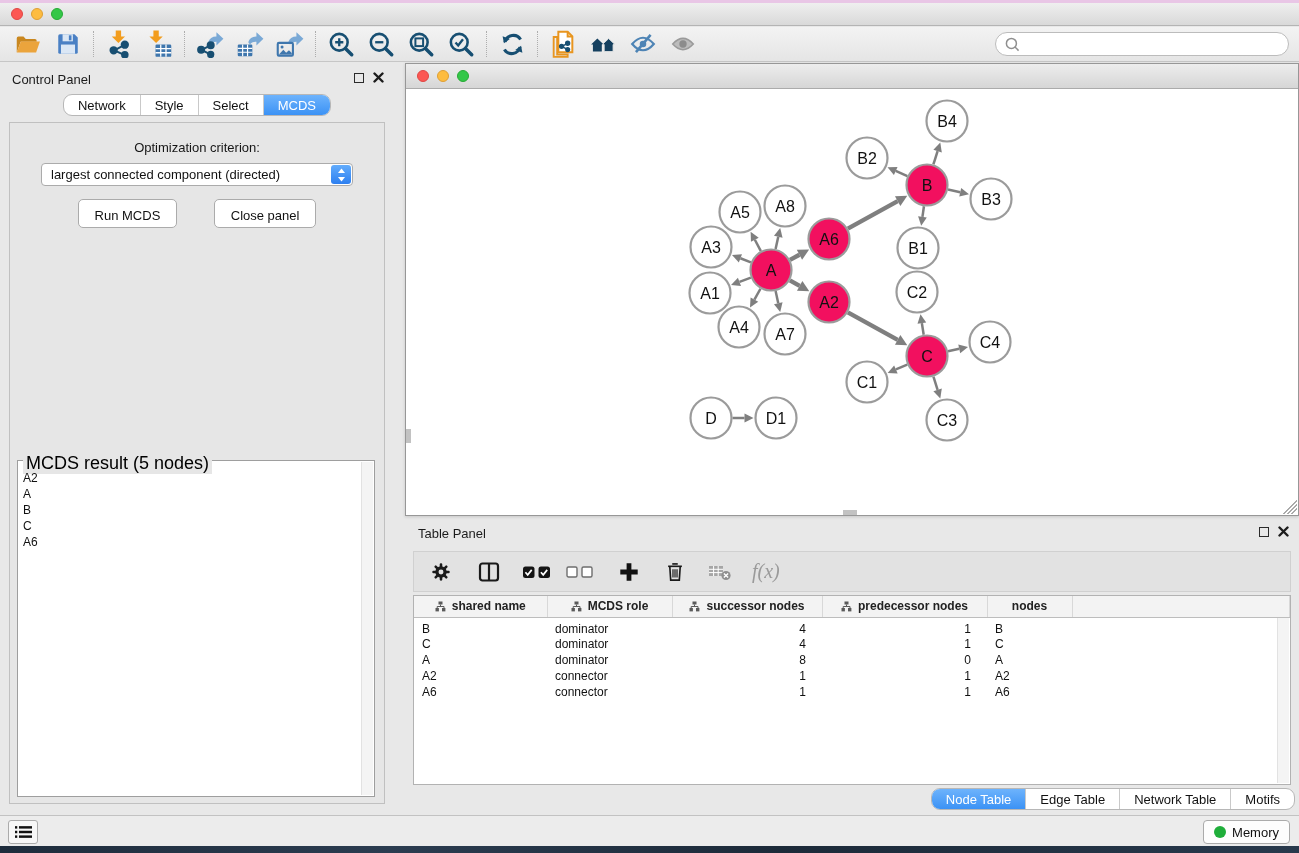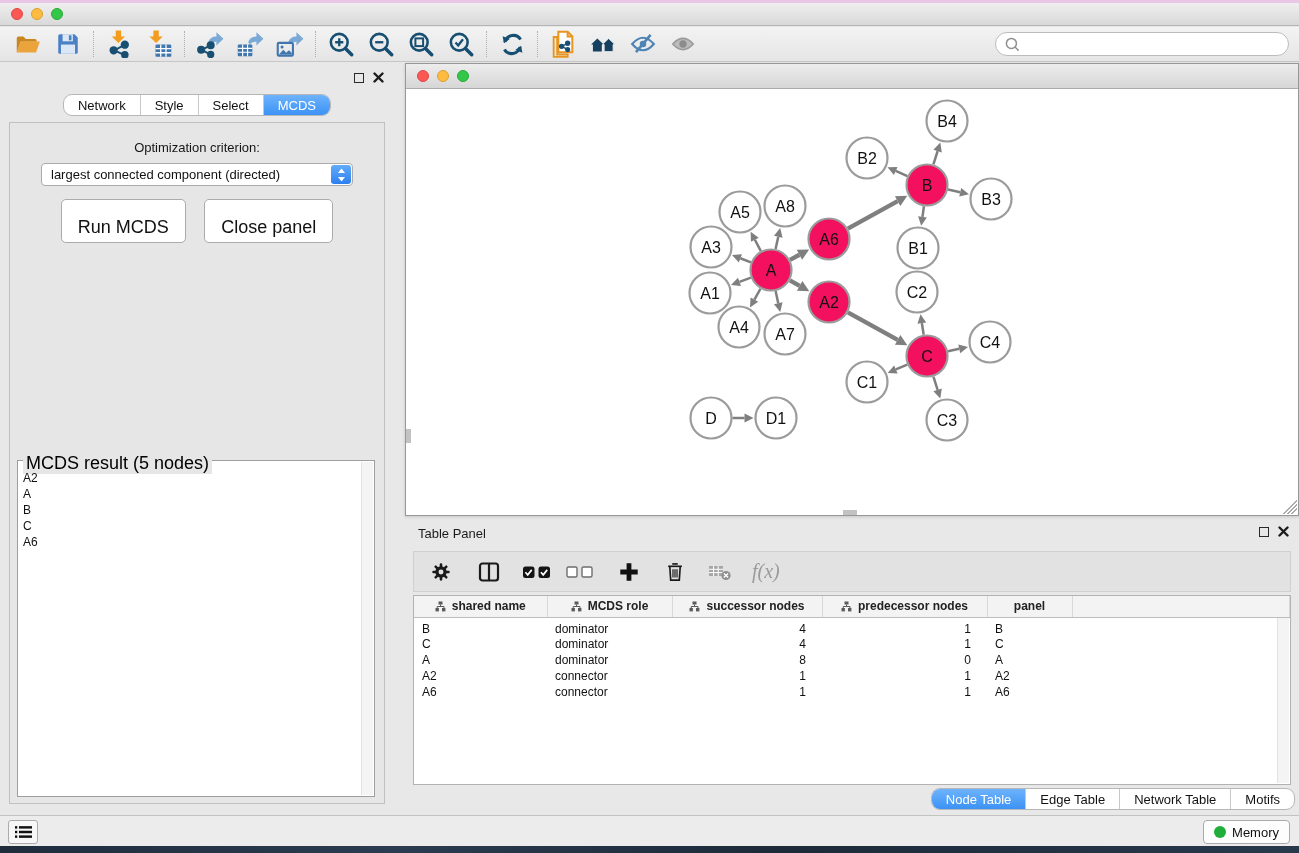--- a/index.html
+++ b/index.html
@@ -47,21 +47,21 @@
   #opt-label { margin-top:17px; text-align:center; font-size:13px; color:#161616; }
   #criterion { width:312px; height:23px; margin:8px auto 0 auto; background:#fff;
     border:1px solid #ababab; border-radius:4px; position:relative;
     display:flex; align-items:center; padding:0 26px 0 9px; }
   #criterion .val { font-size:13px; color:#111; white-space:nowrap; }
   #criterion .stepper { position:absolute; right:1px; top:1px; width:20px; height:19px;
     border-radius:3px; background:linear-gradient(#62acfc,#2d7ff0);
     display:flex; align-items:center; justify-content:center; }
   .btn-row { margin-top:13px; text-align:center; }
   .mac-btn { display:inline-block; background:#fff; border:1px solid #ababab; border-radius:5px;
-    font-size:18px; color:#111; padding:17px 16px 4px 16px; margin:0 7px; font-family:inherit; cursor:default; }
+    font-size:13px; color:#111; padding:8px 16px 4px 16px; margin:0 16px; font-family:inherit; cursor:default; }
   #result-box { position:absolute; left:7px; right:9px; top:337px; bottom:6px;
     background:#fff; border:1px solid #9e9e9e; }
   #result-legend { position:absolute; left:5px; top:-8px; background:#e6e6e6;
     padding:0 3px; font-size:18px; color:#000000; }
   #result-list { position:absolute; left:3px; top:9px; bottom:2px; right:15px; overflow:hidden; }
   #result-list div { font-size:12px; line-height:16px; color:#111; padding-left:2px; }
   .v-track { position:absolute; top:1px; bottom:1px; right:1px; width:12px;
     background:#f4f4f4; border-left:1px solid #e2e2e2; }
 
   
@@ -285,20 +285,23 @@
     <div id="search-box">
       <svg width="17" height="17" viewBox="0 0 17 17">
         <circle cx="7.4" cy="7.4" r="5" fill="none" stroke="#8f8f8f" stroke-width="1.5"></circle>
         <path d="M11 11l3.6 3.6" stroke="#8f8f8f" stroke-width="1.5"></path>
       </svg>
       <input type="text" placeholder="" style="">
     </div>
   </div>
 
   <div id="control-panel">
+    <div id="cp-header">
+      <span class="panel-title">Control Panel</span>
+    </div>
     <div class="panel-hdr-icons" style="top:6px;">
       <span class="float-icon"></span>
       <svg width="11" height="11" viewBox="0 0 11 11">
         <path d="M1.5 1.5 9.5 9.5M9.5 1.5 1.5 9.5" stroke="#1c1c1c" stroke-width="2.4" stroke-linecap="round"></path>
       </svg>
     </div>
     <div id="cp-tabs-wrap">
       <div class="seg" id="cp-tabs">
           <div>Network</div>
           <div>Style</div>
@@ -555,21 +558,21 @@
                     <rect x="3.5" y="0.5" width="4" height="3" fill="#5a5a5a"></rect>
                     <rect x="0.5" y="7" width="3.4" height="3.4" fill="#5a5a5a"></rect>
                     <rect x="7" y="7" width="3.4" height="3.4" fill="#5a5a5a"></rect>
                     <path d="M5.5 3.5v2M2.2 7V5.5h6.8V7" stroke="#5a5a5a" fill="none"></path>
                   </svg>
                   <span>predecessor nodes</span>
                 </span>
               </th>
               <th>
                 <span class="th-inner">
-                  <span>panel</span>
+                  <span>nodes</span>
                 </span>
               </th>
               <th></th>
             </tr>
           </thead>
           <tbody>
             <tr class="first">
               <td>B</td>
               <td>dominator</td>
               <td class="num">4</td>

